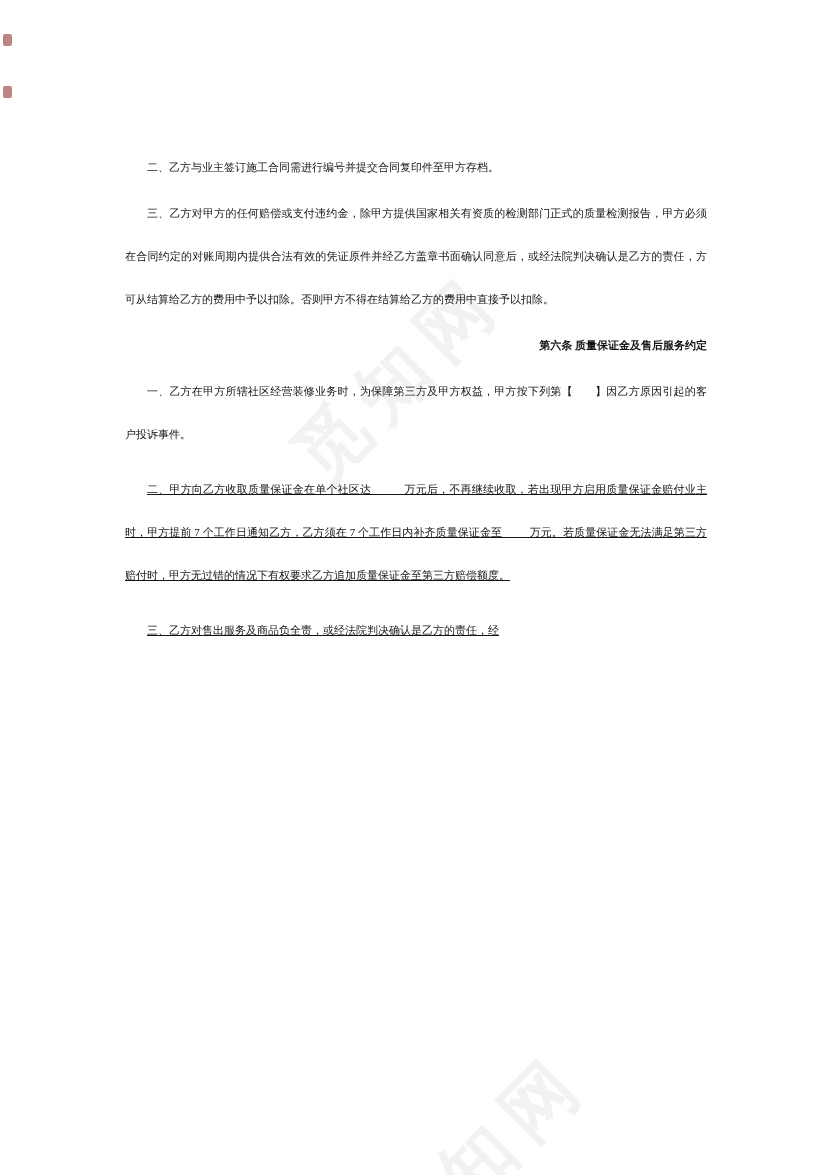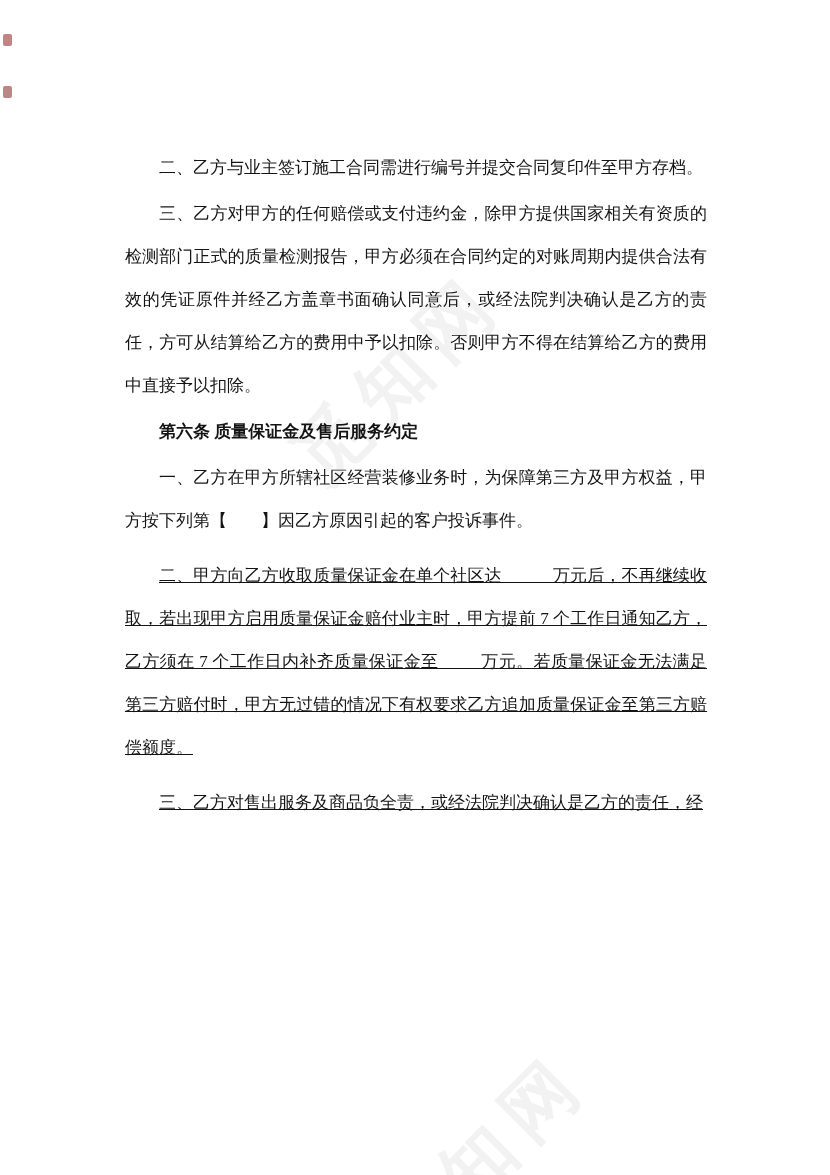--- a/index.html
+++ b/index.html
@@ -18,35 +18,35 @@
     position: absolute;
     inset: 0;
     background: #ffffff;
   }
   .doc {
     position: absolute;
     left: 125px;
     top: 146px;
     width: 582px;
     color: #141414;
-    font-size: 17px;
+    font-size: 11px;
     line-height: 43px;
     text-align: justify;
     word-break: break-all;
   }
   .doc p {
     margin: 0;
     text-indent: 2em;
   }
   .doc p + p {
     margin-top: 3px;
   }
   .doc p.heading {
     font-weight: bold;
-    text-align: left;
+    text-align: right;
   }
   .doc p.gap-before {
     margin-top: 12px;
     text-decoration: underline;
   }
   .watermark {
     position: absolute;
     font-family: "Liberation Sans", "DejaVu Sans", sans-serif;
     font-size: 72px;
     letter-spacing: 14px;

